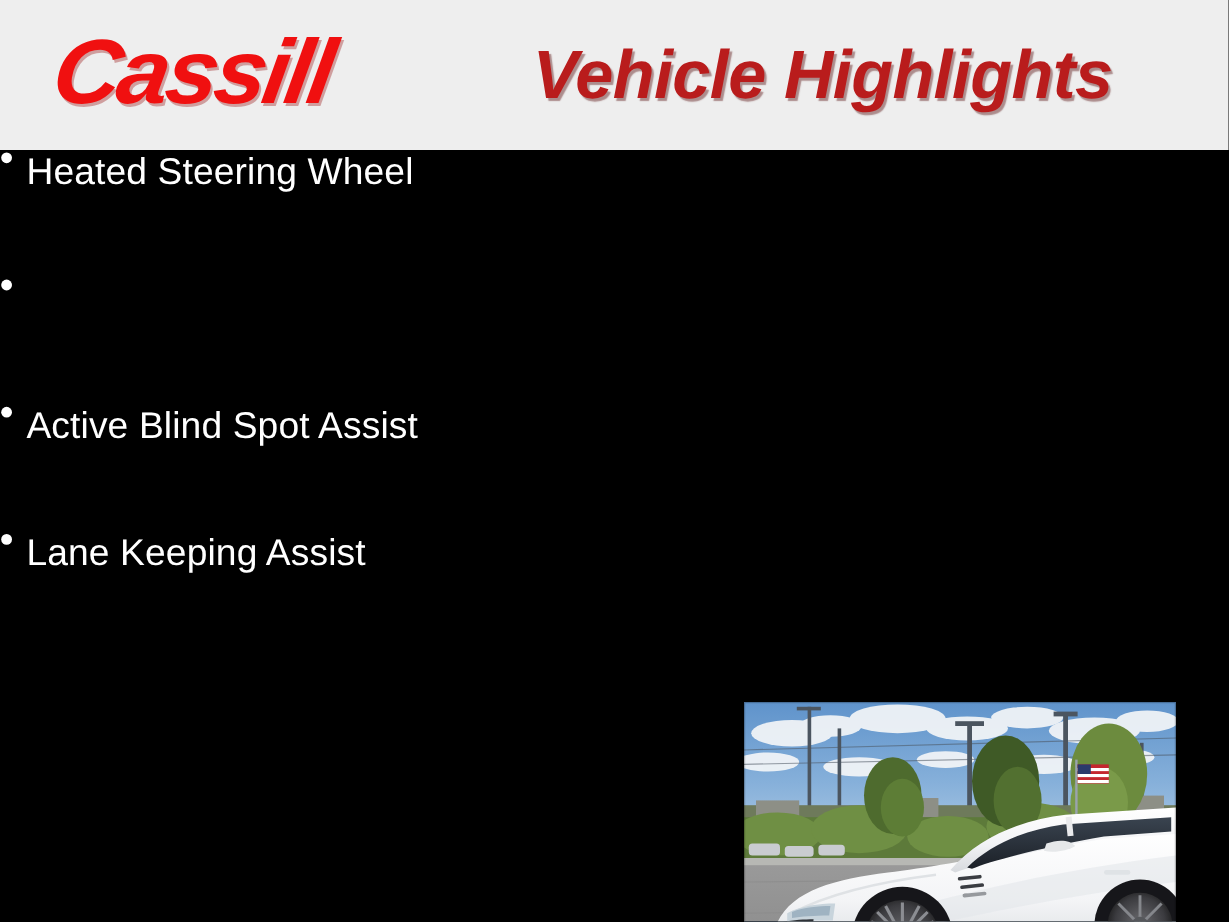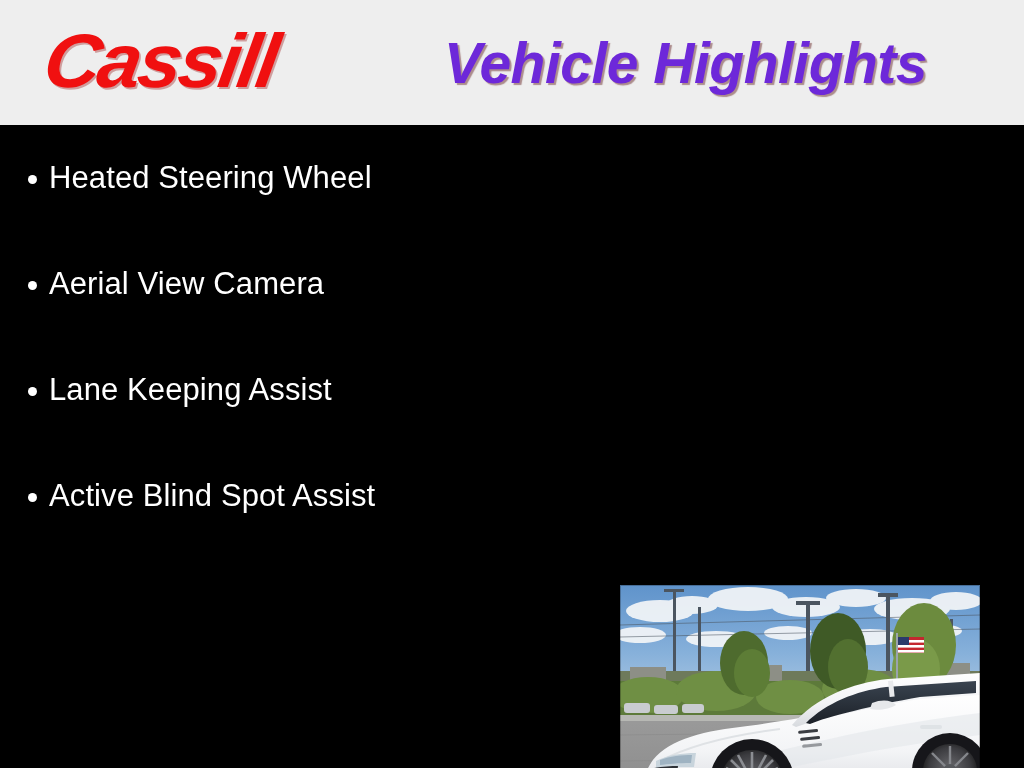--- a/index.html
+++ b/index.html
@@ -58,21 +58,21 @@
   #slide-title {
     position: absolute;
     left: 444px;
     top: 30px;
     font-family: "Liberation Sans", sans-serif;
     font-weight: bold;
     font-style: italic;
     font-size: 57px;
     line-height: 66px;
     letter-spacing: -0.5px;
-    color: #6d28d9;
+    color: #b91c1c;
     text-shadow: 2px 2px 1px rgba(90,20,20,0.45);
     white-space: nowrap;
   }
 
   
   #body-area {
     position: absolute;
     left: 0;
     top: 125px;
     width: 1024px;
@@ -86,22 +86,21 @@
     top: 0;
     width: 620px;
     list-style: none;
     margin: 0;
     padding: 0;
   }
   .highlight-item {
     position: relative;
     height: 106px;
     display: flex;
-    align-items: center;
-    padding-left: 28px;
+    padding-left: 1px;
     box-sizing: border-box;
   }
   .bullet-dot {
     flex: 0 0 auto;
     width: 9px;
     height: 9px;
     border-radius: 50%;
     background: #ffffff;
     margin-right: 12px;
     margin-top: 2px;
@@ -145,29 +144,28 @@
 
   <div id="body-area">
 
     <ul id="highlights-list">
       <li class="highlight-item">
         <span class="bullet-dot"></span>
         <span class="highlight-label">Heated Steering Wheel</span>
       </li>
       <li class="highlight-item">
         <span class="bullet-dot"></span>
-        <span class="highlight-label">Aerial View Camera</span>
+      </li>
+      <li class="highlight-item">
+        <span class="bullet-dot"></span>
+        <span class="highlight-label">Active Blind Spot Assist</span>
       </li>
       <li class="highlight-item">
         <span class="bullet-dot"></span>
         <span class="highlight-label">Lane Keeping Assist</span>
-      </li>
-      <li class="highlight-item">
-        <span class="bullet-dot"></span>
-        <span class="highlight-label">Active Blind Spot Assist</span>
       </li>
     </ul>
 
     <div id="vehicle-photo">
       <svg viewBox="0 0 360 280" xmlns="http://www.w3.org/2000/svg">
         <defs>
           <linearGradient id="skyGrad" x1="0" y1="0" x2="0" y2="1">
             <stop offset="0%" stop-color="#5f93cb"></stop>
             <stop offset="60%" stop-color="#86b0da"></stop>
             <stop offset="100%" stop-color="#a9c6e2"></stop>

